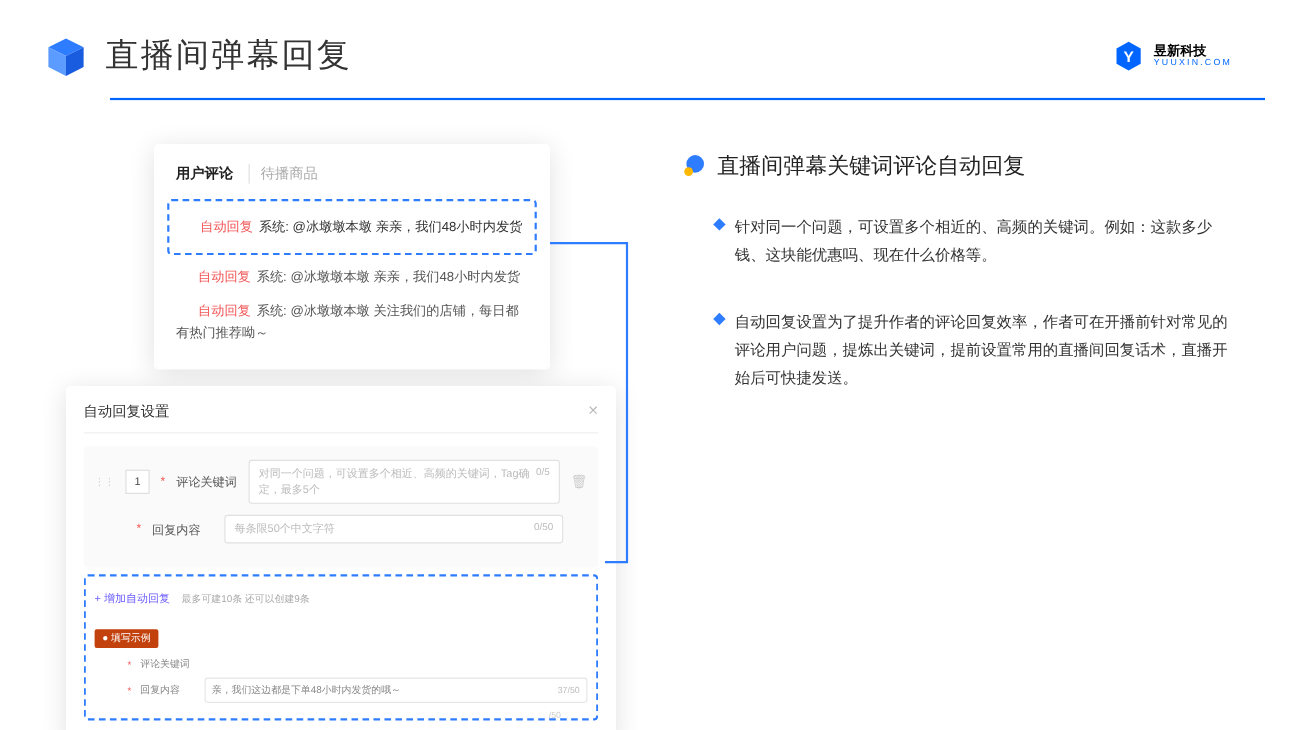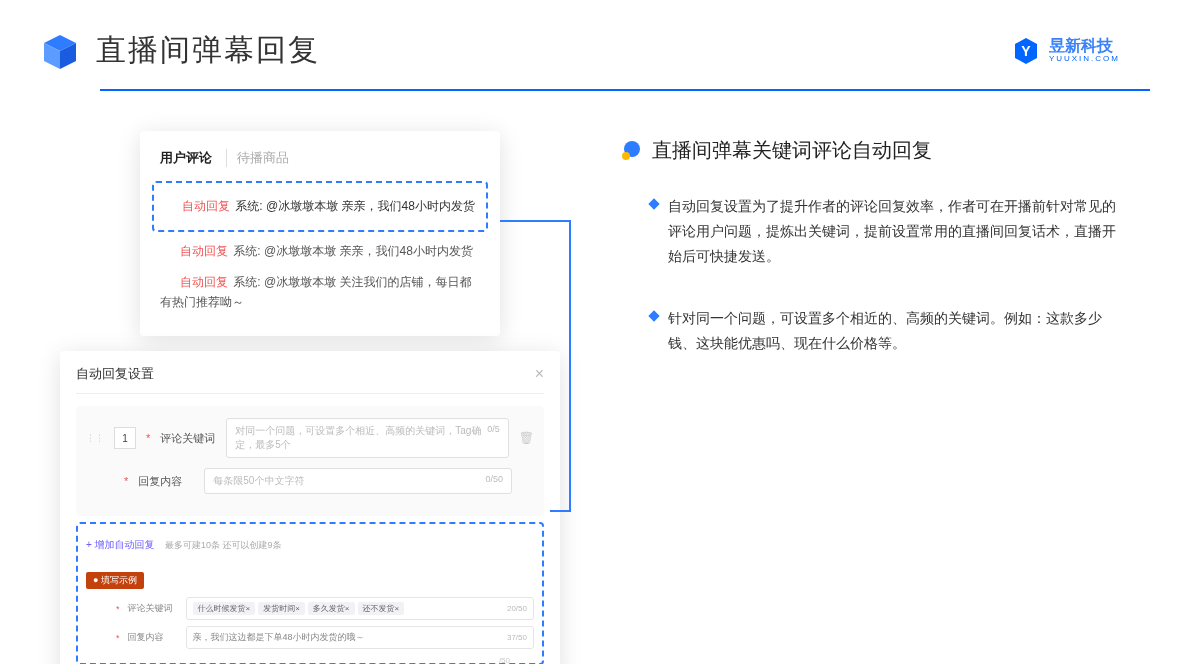--- a/index.html
+++ b/index.html
@@ -3,21 +3,21 @@
 <meta charset="utf-8">
 <style>
 * { margin: 0; padding: 0; box-sizing: border-box; }
 body { font-family: "Microsoft YaHei", "PingFang SC", sans-serif; background: #fff; width: 1180px; height: 664px; position: relative; }
 
 .header { display: flex; align-items: center; justify-content: space-between; padding: 30px 60px 0 40px; }
 .title-wrap { display: flex; align-items: center; gap: 16px; }
 .cube-icon { width: 40px; height: 40px; }
 .page-title { font-size: 30px; font-weight: 500; color: #333; letter-spacing: 2px; font-family: Liberation Serif, serif; }
 .brand { display: flex; align-items: center; gap: 8px; }
-.brand-text { color: #3b82f6; font-size: 16px; font-weight: 600; line-height: 1; }
+.brand-text { color: #000000; font-size: 12px; font-weight: 600; line-height: 1; }
 .brand-sub { color: #0066ff; font-size: 8px; letter-spacing: 2px; }
 .hr { margin: 18px 30px 0 100px; height: 2px; background: #0066ff; }
 
 .body { display: flex; padding: 40px 60px 0 60px; gap: 60px; }
 
 
 .left { position: relative; width: 500px; height: 470px; }
 .card { background: #fff; border-radius: 4px; box-shadow: 0 4px 24px rgba(0,0,0,0.12); position: absolute; }
 .card-top { top: 0; left: 80px; width: 360px; padding: 18px 20px; z-index: 1; }
 .tabs { display: flex; gap: 14px; font-size: 13px; margin-bottom: 14px; }
@@ -145,29 +145,20 @@
 
       <div class="example-block">
         <div>
           <span class="add-link">+ 增加自动回复</span>
           <span class="add-note">最多可建10条 还可以创建9条</span>
         </div>
         <div class="ex-badge">● 填写示例</div>
         <div class="ex-row">
           <span class="req-star">*</span>
           <span class="lbl2">评论关键词</span>
-          <div class="ex-inp">
-            <span style="display:flex;gap:3px;flex-wrap:wrap">
-              <span class="tag">什么时候发货×</span>
-              <span class="tag">发货时间×</span>
-              <span class="tag">多久发货×</span>
-              <span class="tag">还不发货×</span>
-            </span>
-            <span class="ex-cnt">20/50</span>
-          </div>
         </div>
         <div class="ex-row">
           <span class="req-star">*</span>
           <span class="lbl2">回复内容</span>
           <div class="ex-inp">
             <span>亲，我们这边都是下单48小时内发货的哦～</span>
             <span class="ex-cnt">37/50</span>
           </div>
         </div>
         <span class="lone-cnt">/50</span>
@@ -185,21 +176,21 @@
       <div class="rh-icon">
         <svg viewBox="0 0 22 22">
             <circle cx="12" cy="9" r="8" fill="#2e7cff"></circle>
             <circle cx="6" cy="16" r="4" fill="#ffb800"></circle>
           </svg>
       </div>
       <div class="rh-title">直播间弹幕关键词评论自动回复</div>
     </div>
     <div class="bullet">
       <div class="diamond"></div>
-      <div class="btxt">自动回复设置为了提升作者的评论回复效率，作者可在开播前针对常见的评论用户问题，提炼出关键词，提前设置常用的直播间回复话术，直播开始后可快捷发送。</div>
+      <div class="btxt">针对同一个问题，可设置多个相近的、高频的关键词。例如：这款多少钱、这块能优惠吗、现在什么价格等。</div>
     </div>
     <div class="bullet">
       <div class="diamond"></div>
-      <div class="btxt">针对同一个问题，可设置多个相近的、高频的关键词。例如：这款多少钱、这块能优惠吗、现在什么价格等。</div>
+      <div class="btxt">自动回复设置为了提升作者的评论回复效率，作者可在开播前针对常见的评论用户问题，提炼出关键词，提前设置常用的直播间回复话术，直播开始后可快捷发送。</div>
     </div>
   </div>
 
 </div>
 
 </body></html>

